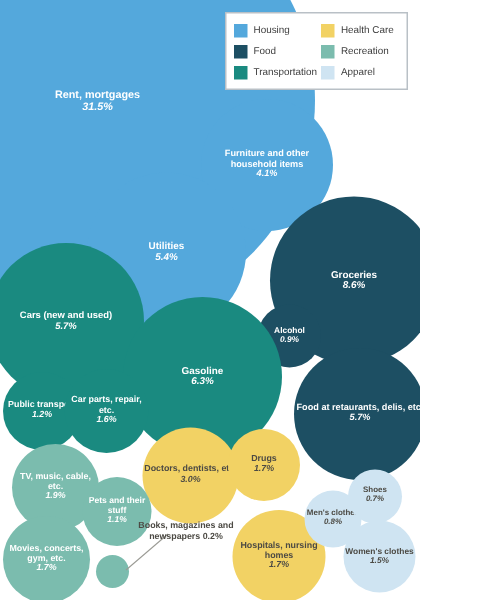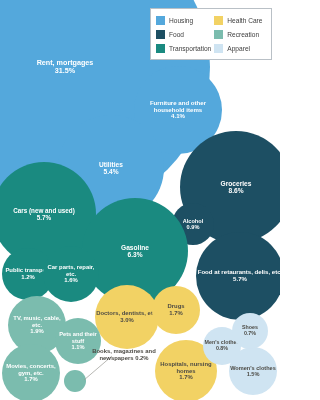--- a/index.html
+++ b/index.html
@@ -11,21 +11,21 @@
   #canvas{position:absolute;inset:0;}
   .bubble{
     position:absolute;border-radius:50%;
     display:flex;align-items:center;justify-content:center;
     text-align:center;box-sizing:border-box;
     line-height:1.12;font-weight:bold;
     color:#ffffff;
     -webkit-font-smoothing:antialiased;
   }
   .bubble .lbl{display:block;padding:0 1px;}
-  .bubble .pct{display:block;}
+  .bubble .pct{display:block;font-style:italic;}
   .dark-text{color:#4c4a44;}
   .legend{
     position:absolute;left:150px;top:8px;width:122px;height:52px;
     background:#ffffff;border:1px solid #b9c0c6;box-sizing:border-box;
     padding:5px 4px 4px 5px;
     display:grid;grid-template-columns:1fr 1fr;grid-auto-rows:1fr;
     column-gap:3px;z-index:40;
   }
   .leg-item{display:flex;align-items:center;gap:4px;}
   .swatch{width:9px;height:9px;flex:0 0 9px;}

